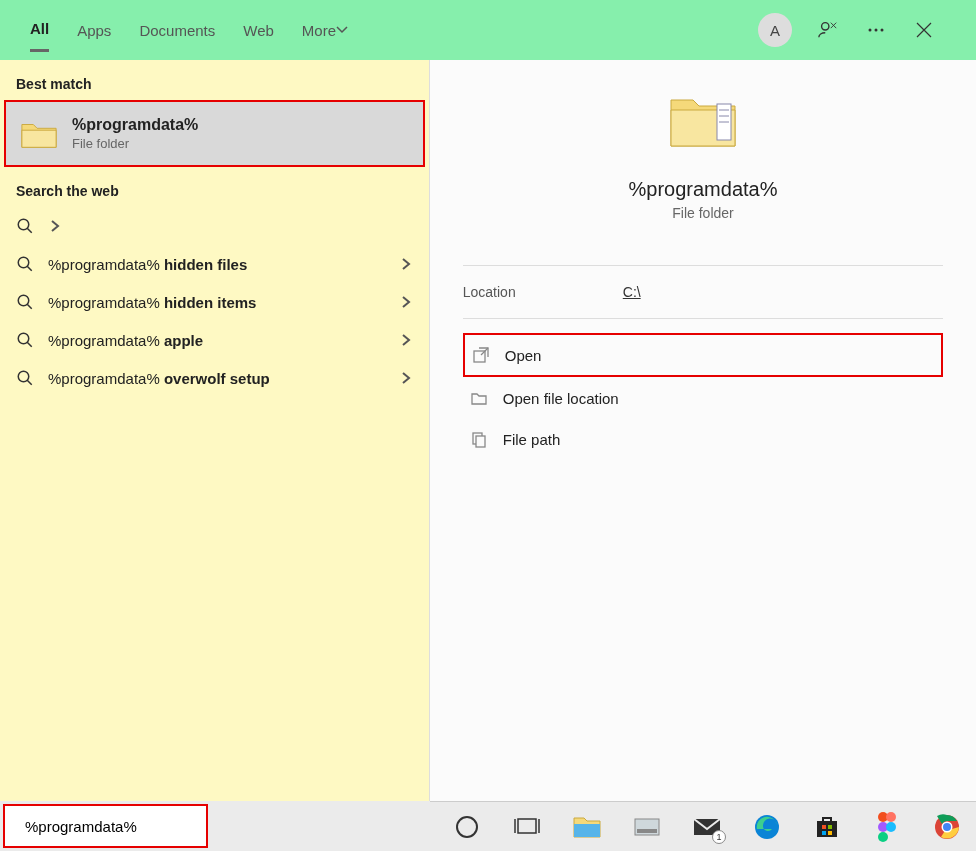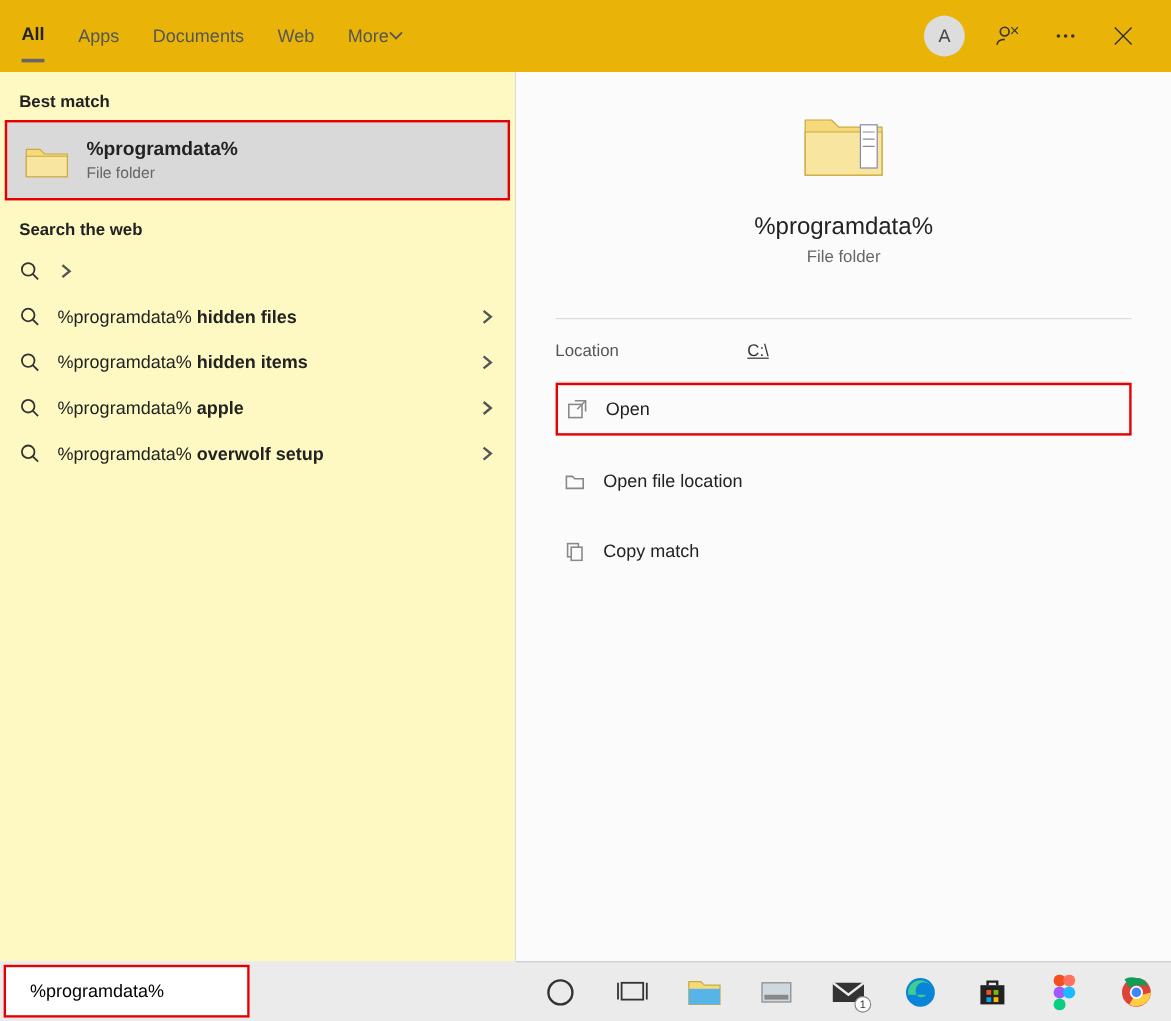--- a/index.html
+++ b/index.html
@@ -8,22 +8,22 @@
     background: #ebebeb;
     width: 976px;
     height: 851px;
     overflow: hidden;
     position: relative;
   }
   .topbar {
     height: 60px;
     display: flex;
     align-items: center;
-    padding: 0 18px;
-    background: #eab308;
+    padding: 0 30px;
+    background: #86efac;
     justify-content: space-between;
   }
   .tabs { display: flex; align-items: center; gap: 28px; }
   .tab {
     font-size: 15px;
     color: #555;
     padding: 12px 0;
     cursor: pointer;
   }
   .tab.active {
@@ -95,23 +95,24 @@
     border-bottom: 1px solid #ddd;
     padding: 18px 0;
     display: flex;
     font-size: 14px;
     color: #555;
   }
   .detail-label { width: 160px; }
   .detail-value { text-decoration: underline; color: #333; cursor:pointer;}
   .actions {
     width: 88%;
+    margin-top: 14px;
     display: flex;
     flex-direction: column;
-    gap: 18px;
+    gap: 1px;
   }
   .action-row {
     display: flex; align-items: center; gap: 14px;
     padding: 10px 6px; font-size: 15px; color: #222;
     cursor:pointer;
   }
   .action-row.highlight { border: 2px solid #e60000; }
   .action-icon { width: 20px; height: 20px; display:flex; align-items:center; justify-content:center; color:#777;}
 
   .search-bar-container {
@@ -305,21 +306,21 @@
         </span>
         <span>Open file location</span>
       </div>
       <div class="action-row">
         <span class="action-icon">
           <svg width="18" height="18" viewBox="0 0 18 18" fill="none" stroke="#888" stroke-width="1.3">
               <rect x="3" y="3" width="9" height="11"></rect>
               <rect x="6" y="6" width="9" height="11" fill="#fbfbfb"></rect>
             </svg>
         </span>
-        <span>Copy match</span>
+        <span>File path</span>
       </div>
     </div>
   </div>
 </div>
 
 <div class="search-bar-container">
   <div class="search-bar">
     <svg class="mag2" viewBox="0 0 24 24" fill="none" stroke="#222" stroke-width="2">
         <circle cx="10" cy="10" r="7"></circle>
         <line x1="15" y1="15" x2="21" y2="21"></line>

